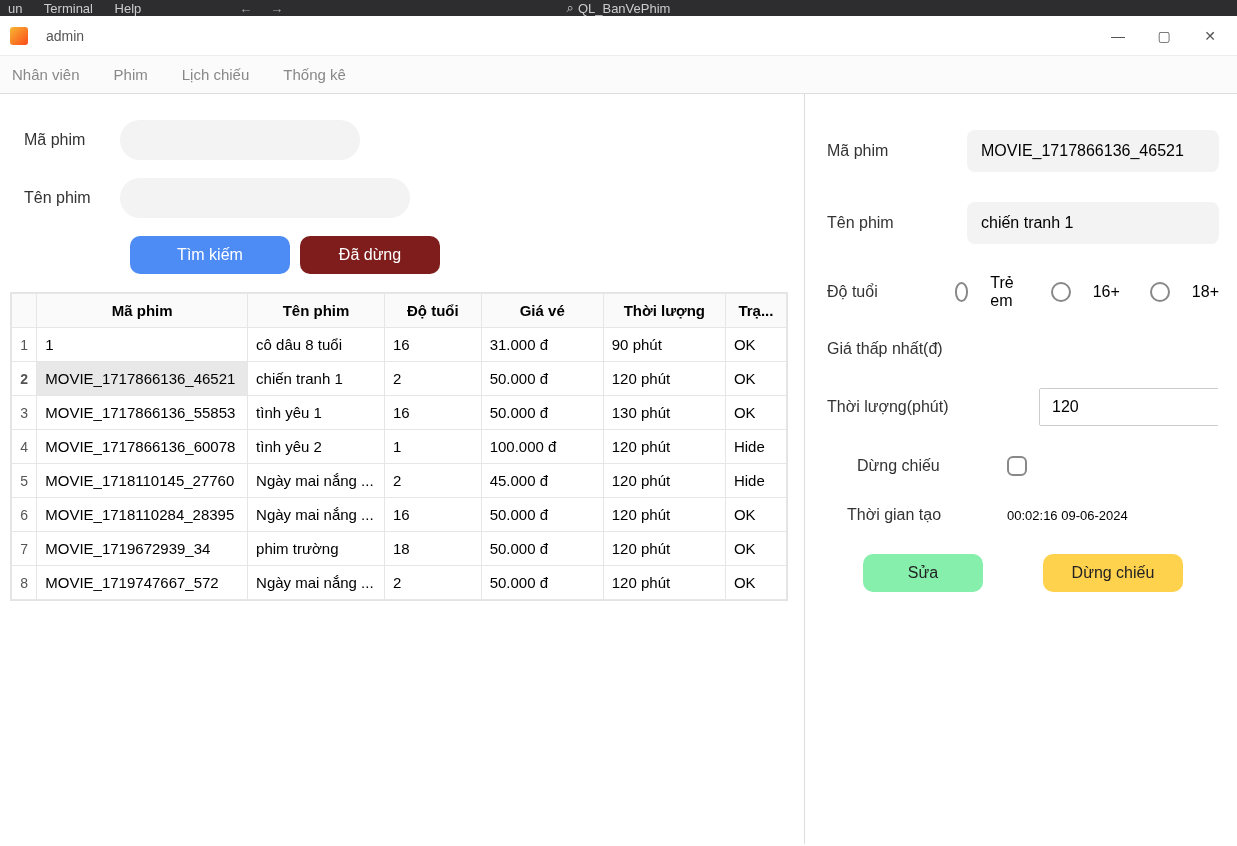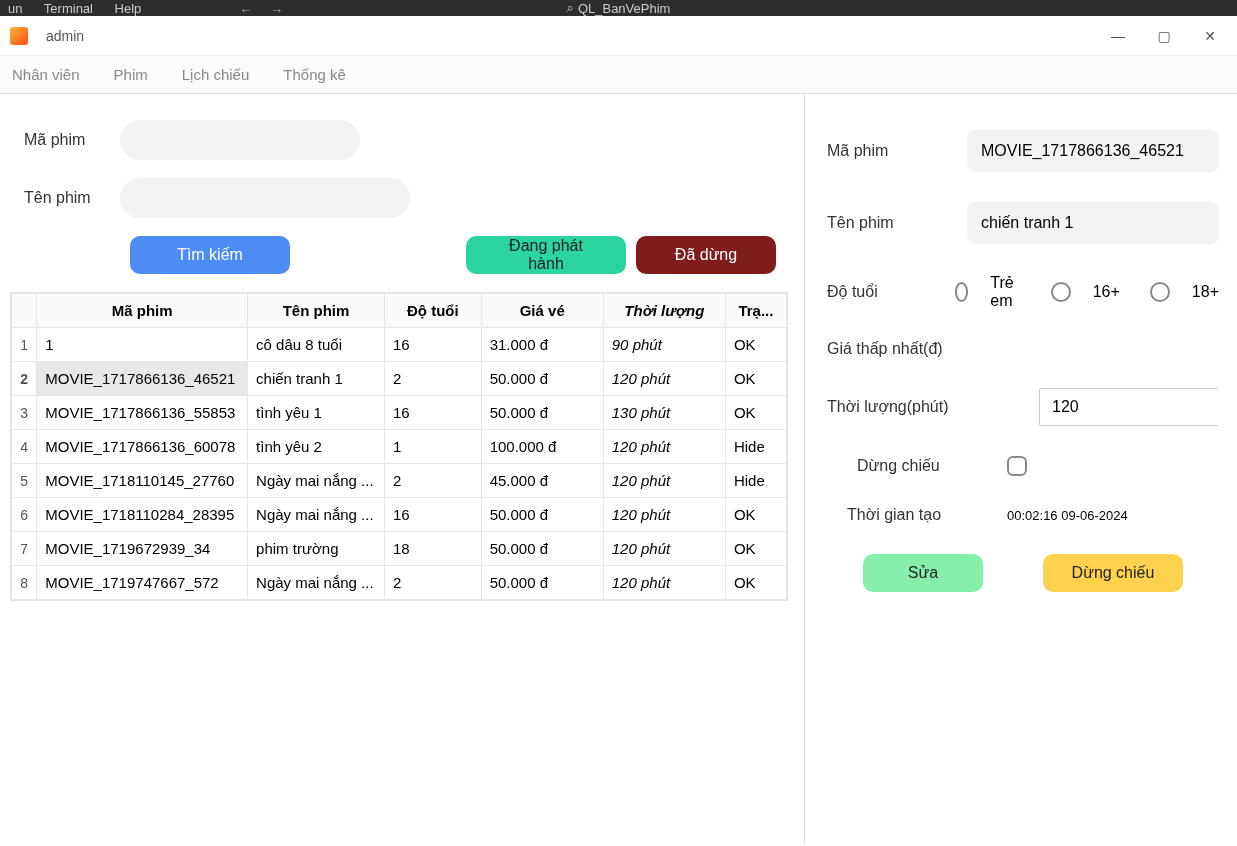--- a/index.html
+++ b/index.html
@@ -54,21 +54,21 @@
   .btn-stopped { background:#7f1d1d; color:#fff; width:140px;}
 
   
   .tbl-wrap { border:1px solid #e3e3e3; width: 778px;}
   table { border-collapse: collapse; width: 100%; font-size:15px; }
   th, td { border: 1px solid #e6e6e6; padding: 8px 8px; text-align:left; white-space:nowrap; overflow:hidden; text-overflow:ellipsis;}
   th { background:#fafafa; font-weight:600; text-align:center;}
   .rownum { width:16px; text-align:center; color:#555; font-size:14px;}
   tr.selected td:nth-child(2) { background:#e8e8e8; }
   tr.selected .rownum { font-weight:700;}
-  .col-id{width:195px;} .col-name{width:120px;} .col-age{width:95px;} .col-price{width:120px;} .col-dur{width:120px;font-style:italic;} .col-st{width:60px;}
+  .col-id{width:195px;} .col-name{width:120px;} .col-age{width:95px;} .col-price{width:120px;} .col-dur{width:120px;} .col-st{width:60px;}
 
   
   .form-row { display:flex; align-items:center; margin-bottom: 30px; }
   .form-row label { width: 140px; font-size:16px; color:#333; }
   .form-row .val {
     flex:1; height: 42px; background:#f3f3f3; border:none; border-radius: 8px; padding: 0 14px; font-size:16px; display:flex; align-items:center;
   }
   .radio-group { display:flex; gap: 30px; align-items:center;}
   .radio { display:flex; align-items:center; gap:22px; font-size:16px;}
   .radio .circ {
@@ -130,21 +130,20 @@
     <div class="filter-row">
       <label>Mã phim</label>
       <input class="txt small" value="" style="">
     </div>
     <div class="filter-row">
       <label>Tên phim</label>
       <input class="txt big" value="" style="">
     </div>
     <div class="btn-row">
       <button class="btn btn-search">Tìm kiếm</button>
-      <button class="btn btn-playing">Đang phát hành</button>
       <button class="btn btn-stopped">Đã dừng</button>
     </div>
 
     <div class="tbl-wrap">
       <table>
         <thead>
           <tr>
             <th class="rownum"></th>
             <th class="col-id">Mã phim</th>
             <th class="col-name">Tên phim</th>

